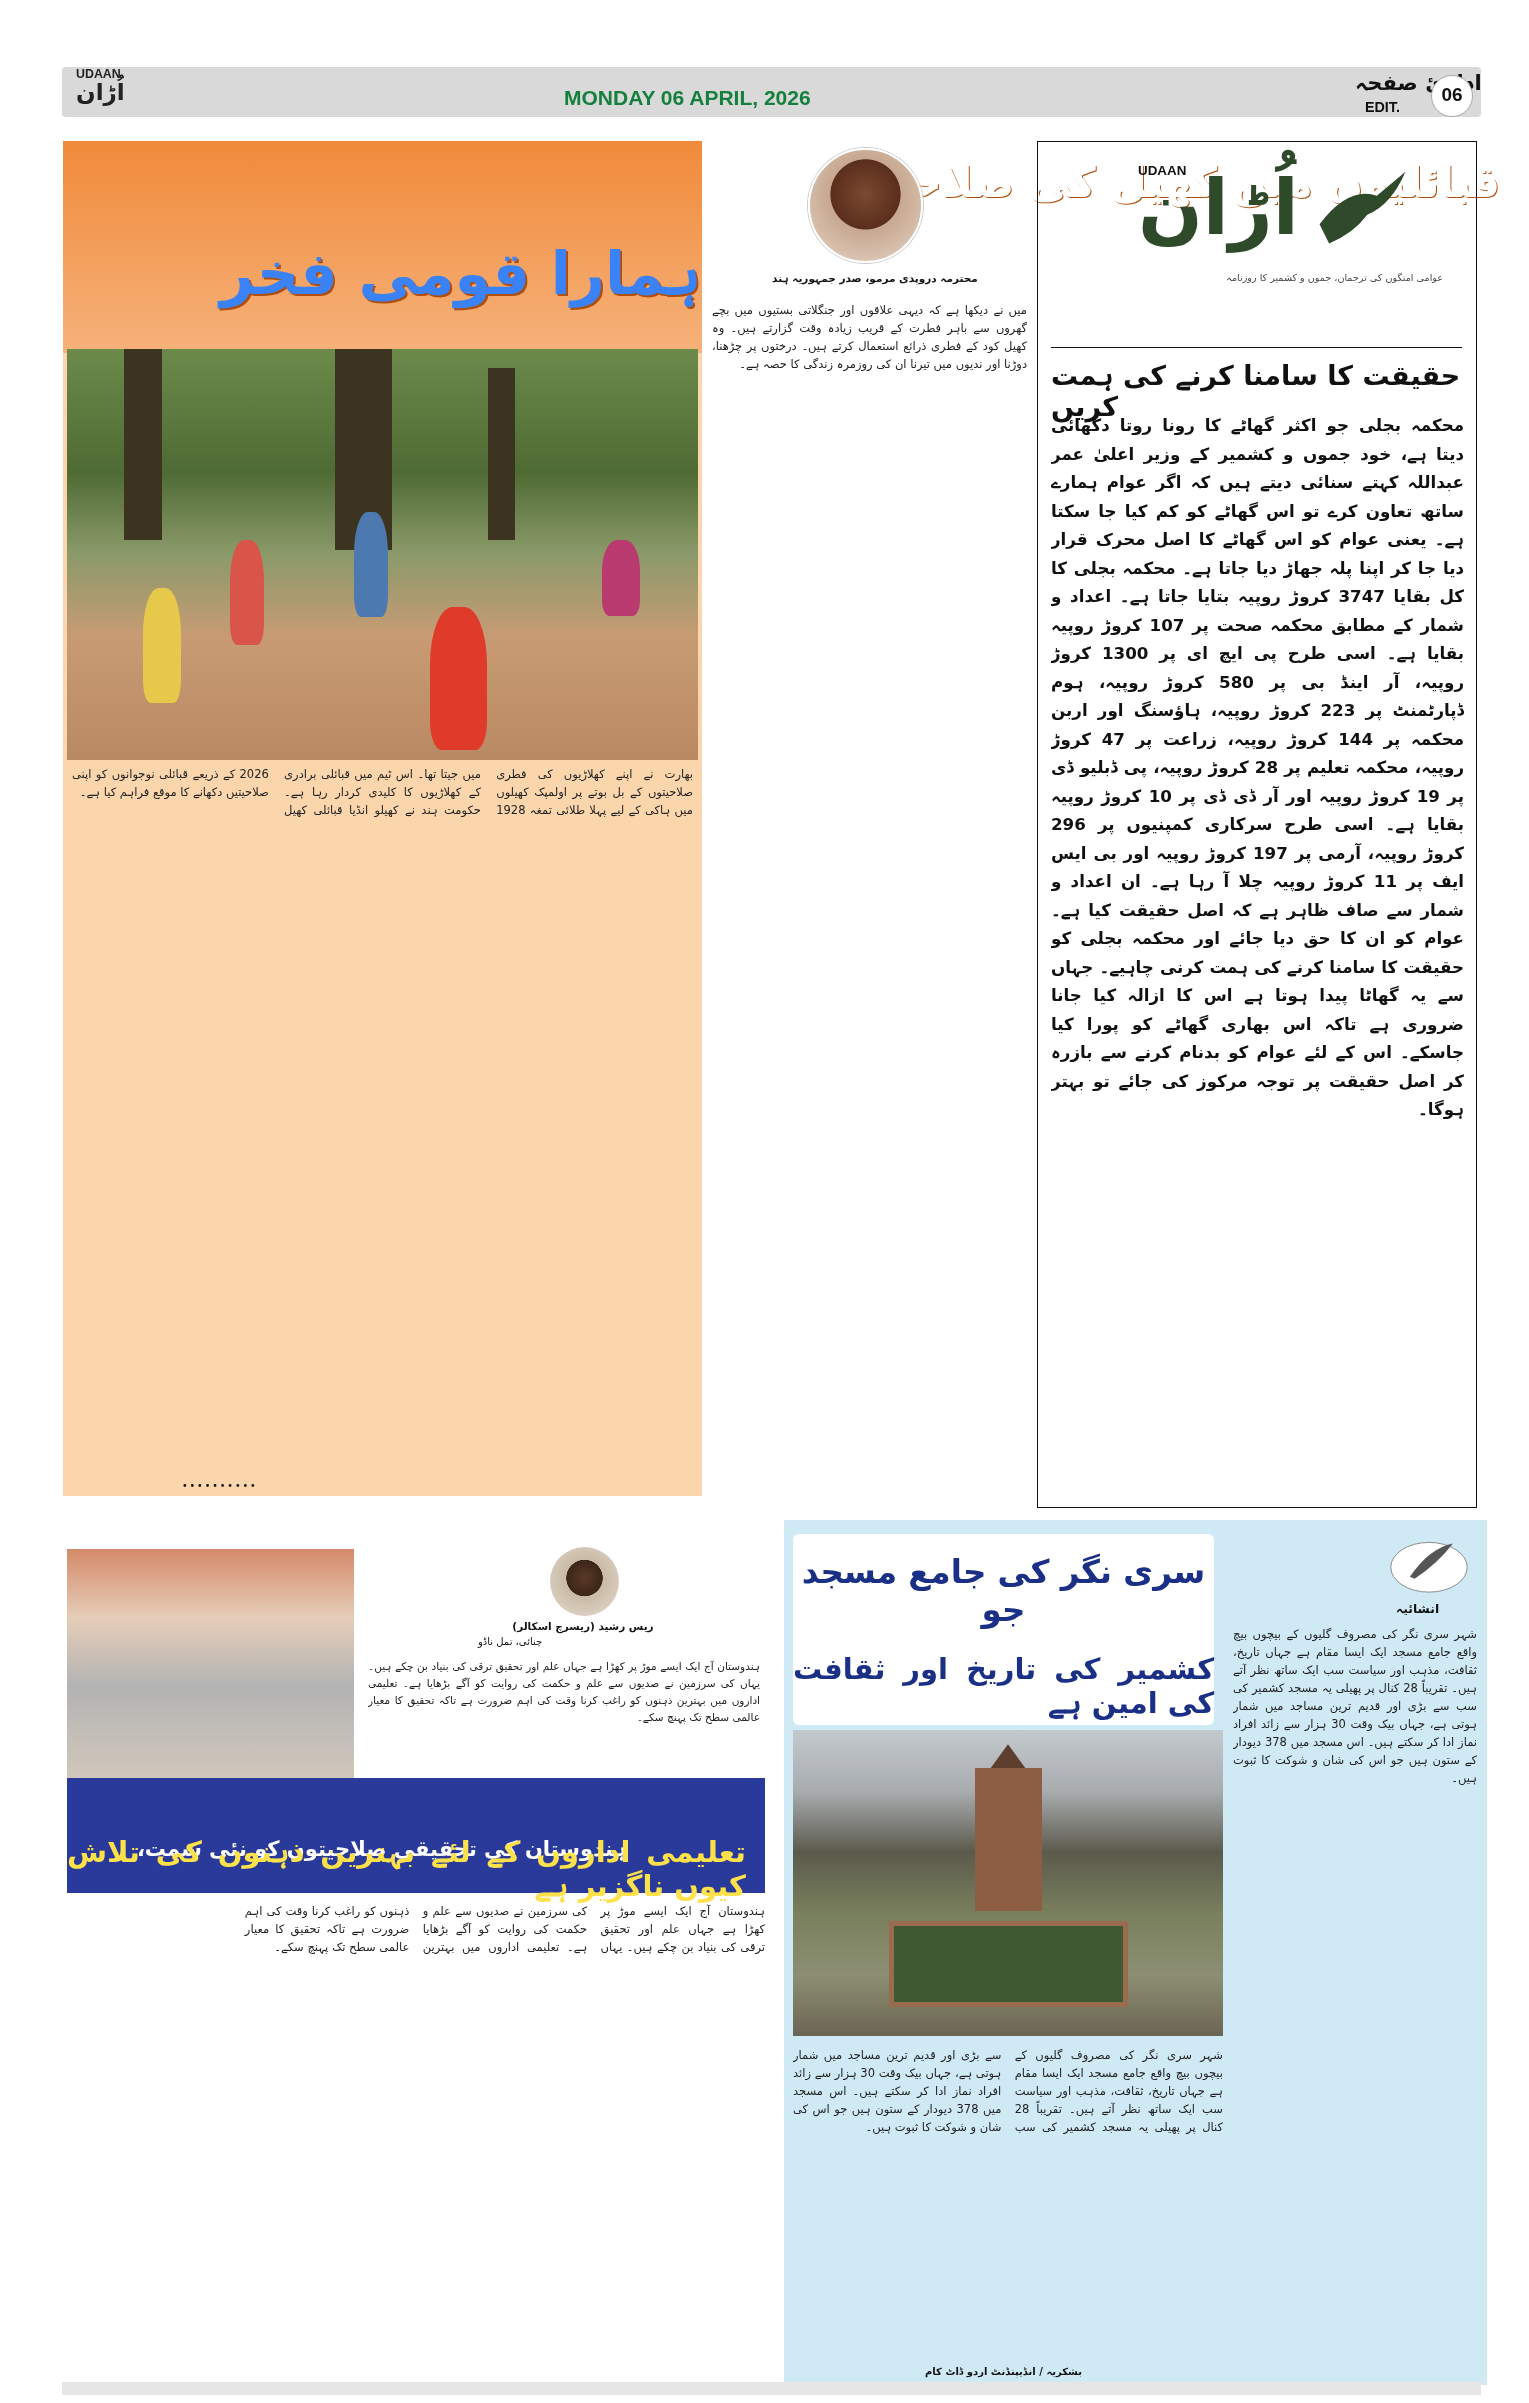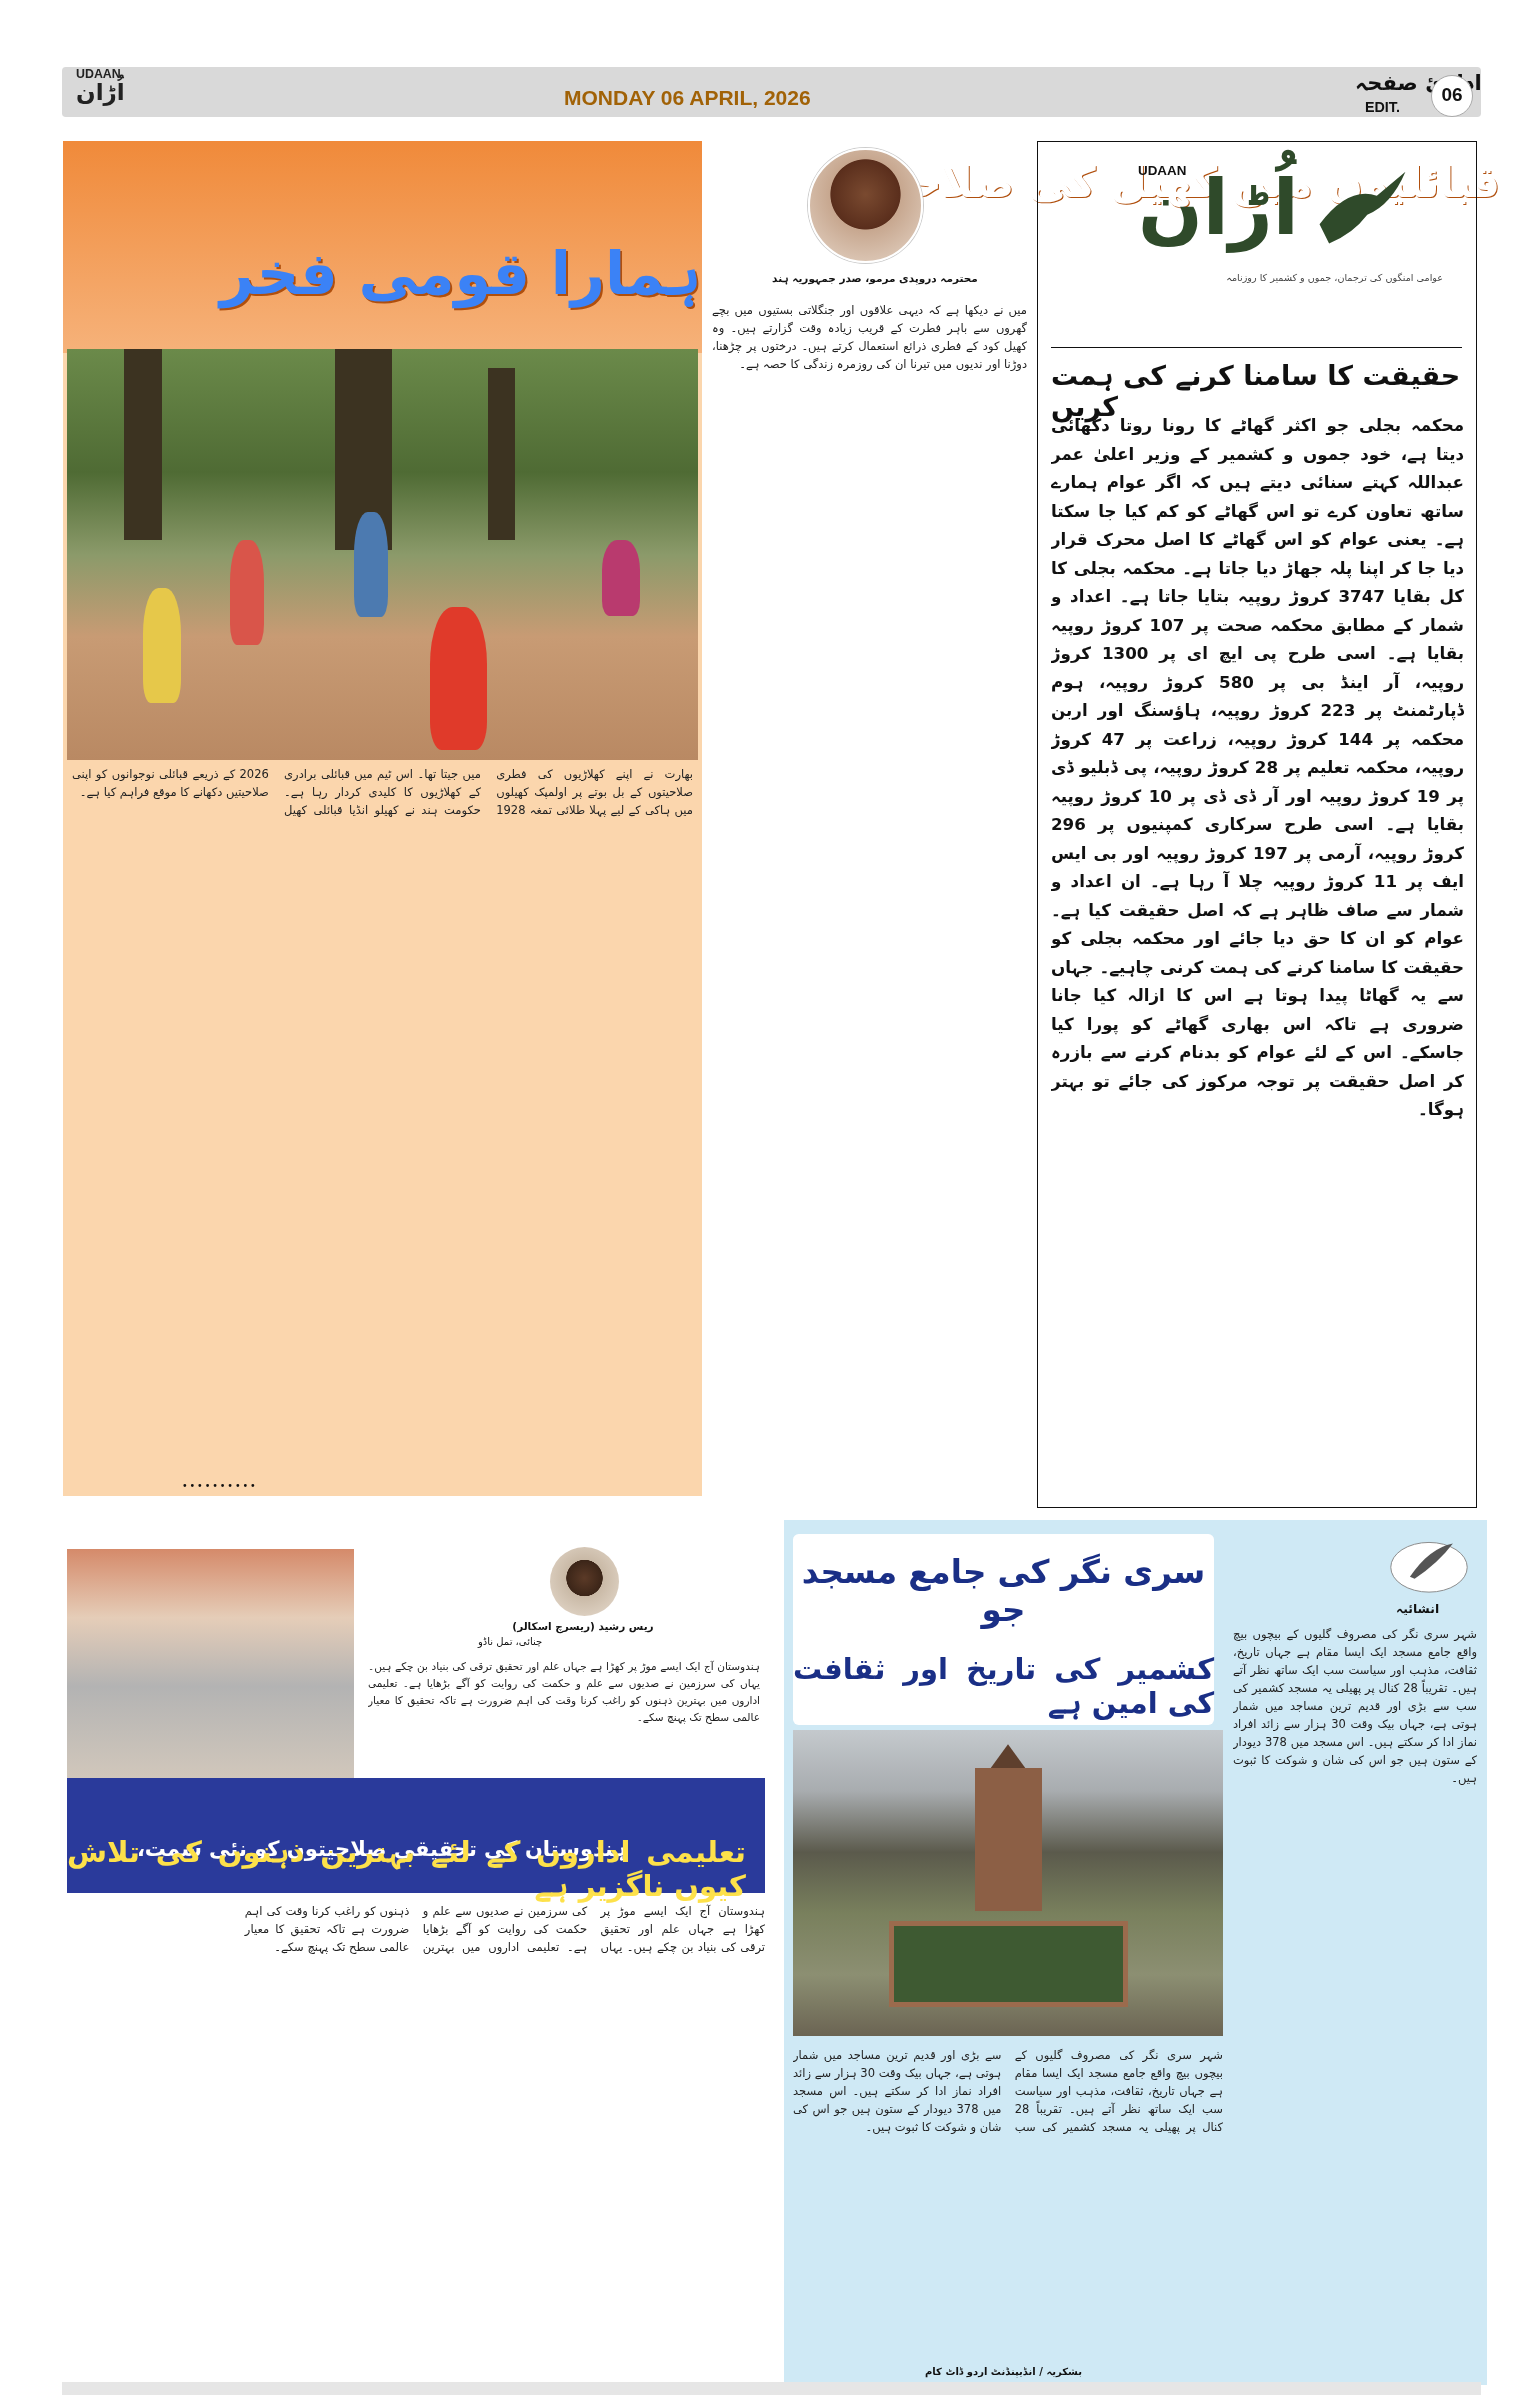--- a/index.html
+++ b/index.html
@@ -13,21 +13,21 @@
   
   .header-bar {
     position: absolute; left: 62px; top: 67px; width: 1419px; height: 50px;
     background: #d9d9d9; border-radius: 3.8px;
   }
   .brand-left { position: absolute; left: 76px; top: 67px; width: 86px; height: 53px; }
   .brand-left .en { font-family: "Liberation Sans", sans-serif; font-weight: 700; font-size: 12.4px; color: #222; }
   .brand-left .ur { font-size: 23px; font-weight: 700; color: #222; margin-top: -1.9px; }
   .date-line {
     position: absolute; left: 564px; top: 86px;
-    font-family: "Liberation Sans", sans-serif; font-weight: 700; font-size: 21px; color: #a16207;
+    font-family: "Liberation Sans", sans-serif; font-weight: 700; font-size: 21px; color: #15803d;
   }
   .page-tag-ur { position: absolute; left: 1355px; top: 71px; font-size: 21px; font-weight: 700; color: #111; }
   .page-tag-en { position: absolute; left: 1365px; top: 99px; font-family: "Liberation Sans", sans-serif; font-weight: 700; font-size: 14.3px; }
   .page-num {
     position: absolute; left: 1431px; top: 75px; width: 42px; height: 42px; border-radius: 50%;
     background: #fff; border: 1.9px solid #aaa; text-align: center; line-height: 38px;
     font-family: "Liberation Sans", sans-serif; font-weight: 700; font-size: 19px;
   }
 
   

